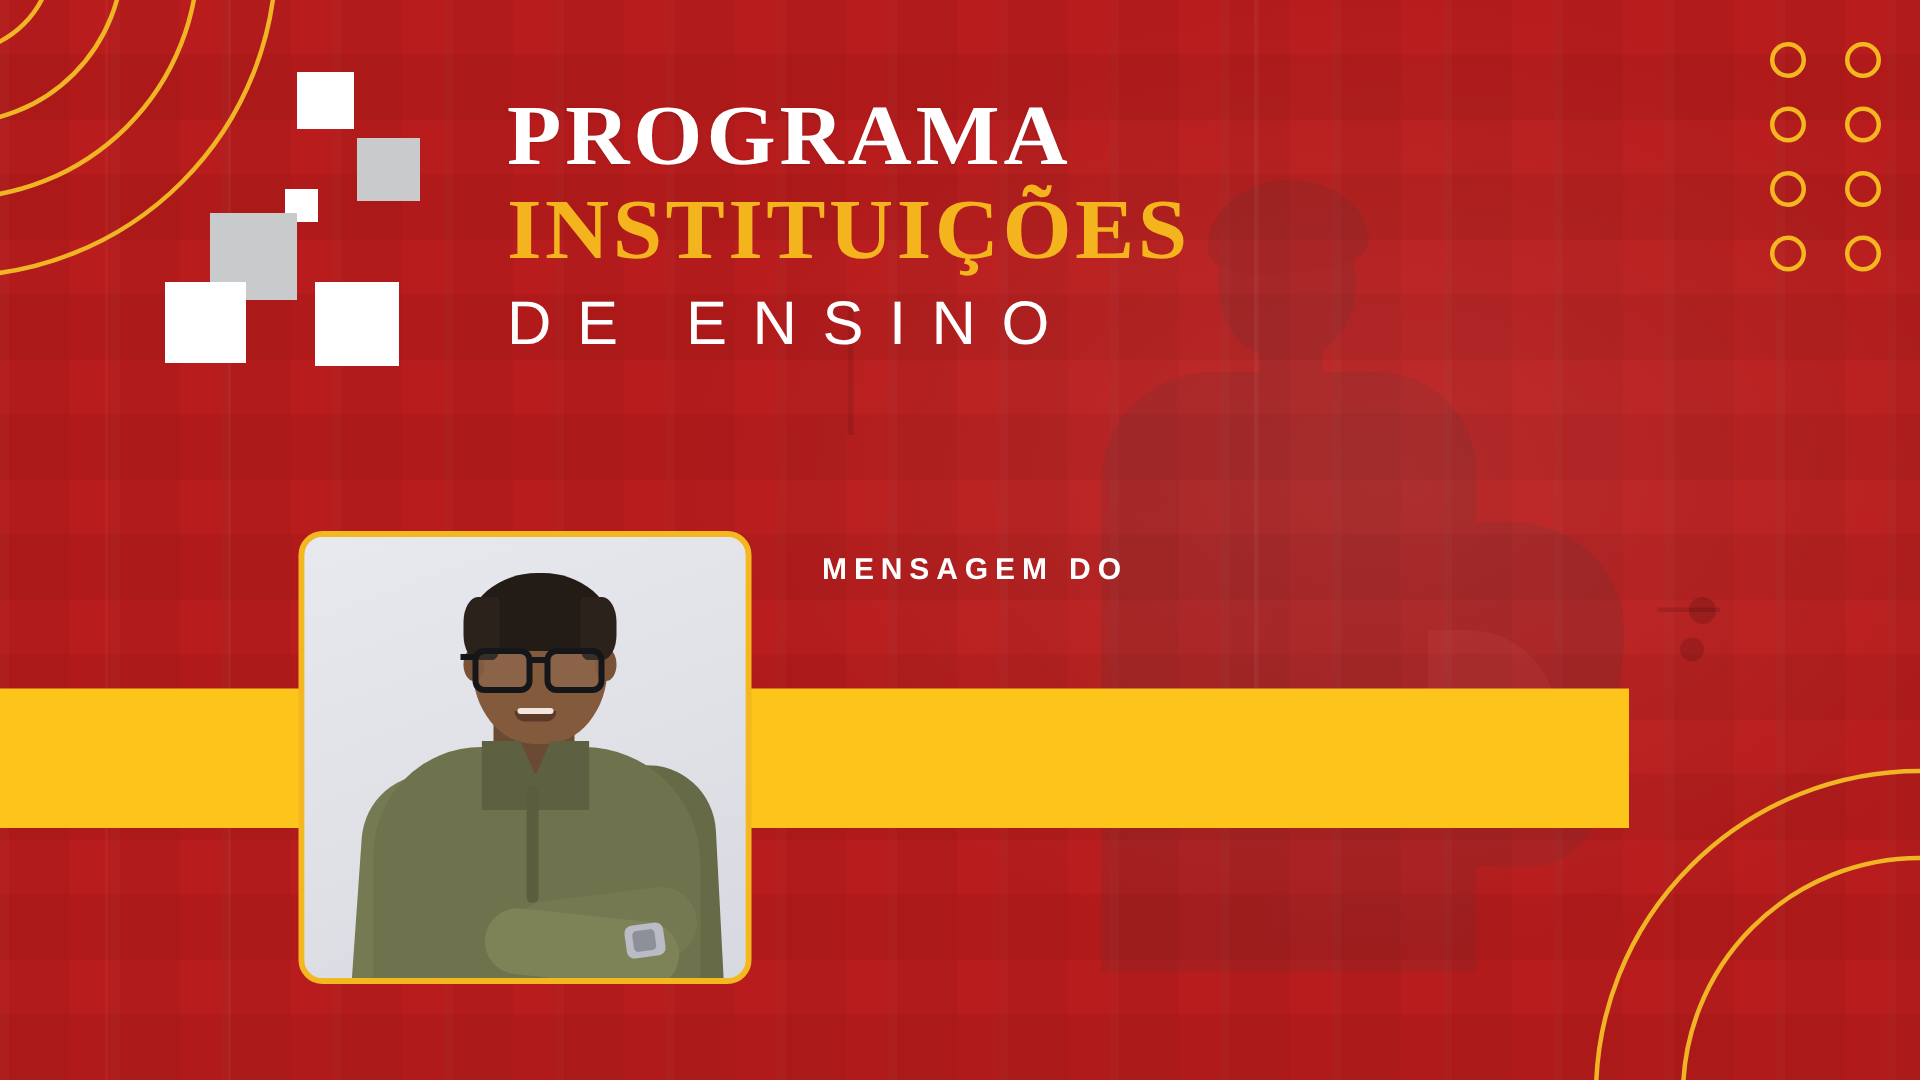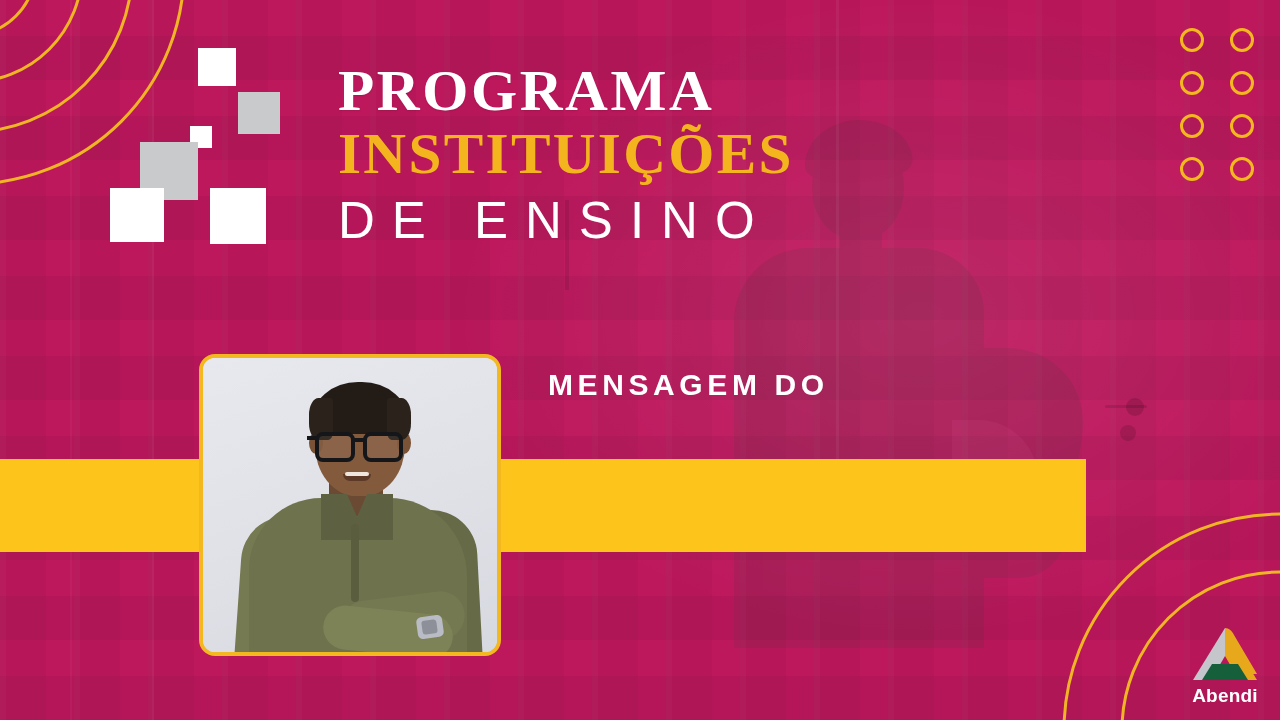--- a/index.html
+++ b/index.html
@@ -1,21 +1,21 @@
 <!DOCTYPE html>
 <html><head>
 <meta charset="utf-8">
 <style>
   html,body{margin:0;padding:0;}
   body{
     width:1280px;height:720px;overflow:hidden;
     background:#6e6e6e;
     font-family:"Liberation Sans", sans-serif;
   }
-  .stage{position:relative;width:1280px;height:720px;overflow:hidden;background:#be185d;}
+  .stage{position:relative;width:1280px;height:720px;overflow:hidden;background:#b91c1c;}
 
   
   .facade{
     position:absolute;inset:0;
     background-image:
       repeating-linear-gradient(90deg,
         rgba(0,0,0,0.045) 0px, rgba(0,0,0,0.045) 46px,
         rgba(0,0,0,0)   46px, rgba(0,0,0,0)   74px),
       repeating-linear-gradient(0deg,
         rgba(0,0,0,0.05) 0px, rgba(0,0,0,0.05) 44px,
@@ -74,28 +74,28 @@
     text-shadow:0 1px 2px rgba(0,0,0,.12);
   }
   .h-instituicoes{
     font-family:"Liberation Serif", serif;
     font-weight:700;color:#f3b41d;font-size:57px;line-height:1.08;
     letter-spacing:2.2px;margin-top:4px;
     transform:scaleX(1.04);transform-origin:left center;
   }
   .h-ensino{
     font-family:"Liberation Sans", sans-serif;
-    font-weight:300;color:#ffffff;font-size:51px;line-height:1.05;
+    font-weight:300;color:#ffffff;font-size:41px;line-height:1.05;
     letter-spacing:17px;margin-top:9px;
   }
 
   
   .sub-block{position:absolute;left:548px;top:370px;}
   .sub-small{
-    font-weight:700;color:#ffffff;font-size:30px;letter-spacing:4.6px;line-height:1;
+    font-weight:700;color:#ffffff;font-size:20px;letter-spacing:4.6px;line-height:1;
   }
   .sub-big{
     font-weight:700;color:#ffffff;font-size:42px;letter-spacing:2.6px;line-height:1;margin-top:12px;
   }
 
   
   .band{
     position:absolute;left:0px;top:459px;width:1086px;height:93px;background:#fdc41c;
   }
   .band-name{
@@ -243,25 +243,14 @@
       <div class="p-watch"></div>
       <div class="p-watchface"></div>
     </div>
   </div>
 
   <div class="sub-block">
     <div class="sub-small">MENSAGEM DO</div>
   </div>
 
 
-  <div class="abendi">
-    <div class="abendi-mark">
-      <svg width="92" height="58" viewBox="0 0 92 58" fill="none">
-        <path d="M46 2 L14 54 L32 54 L46 30 Z" fill="#C4C6CC"></path>
-        <path d="M46 2 L78 54 L60 54 L46 30 Z" fill="#E8A81C"></path>
-        <path d="M46 2 C50 2 53 5 55 9 L78 48 L66 48 L46 14 Z" fill="#E8A81C"></path>
-        <path d="M33 38 L59 38 L69 54 L23 54 Z" fill="#15603A"></path>
-      </svg>
-    </div>
-    <div class="ab-word">Abendi</div>
-  </div>
 
 </div>
 
 </body></html>

